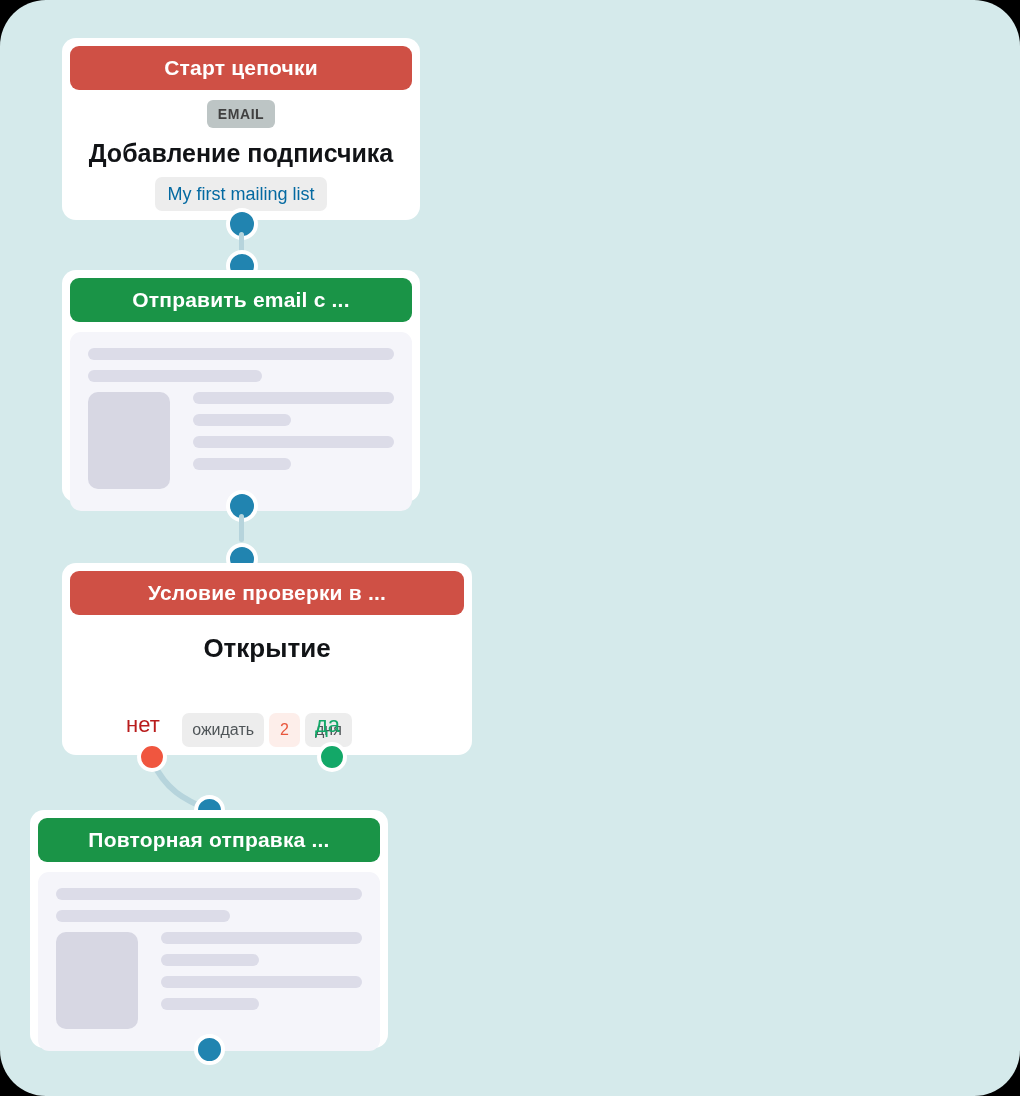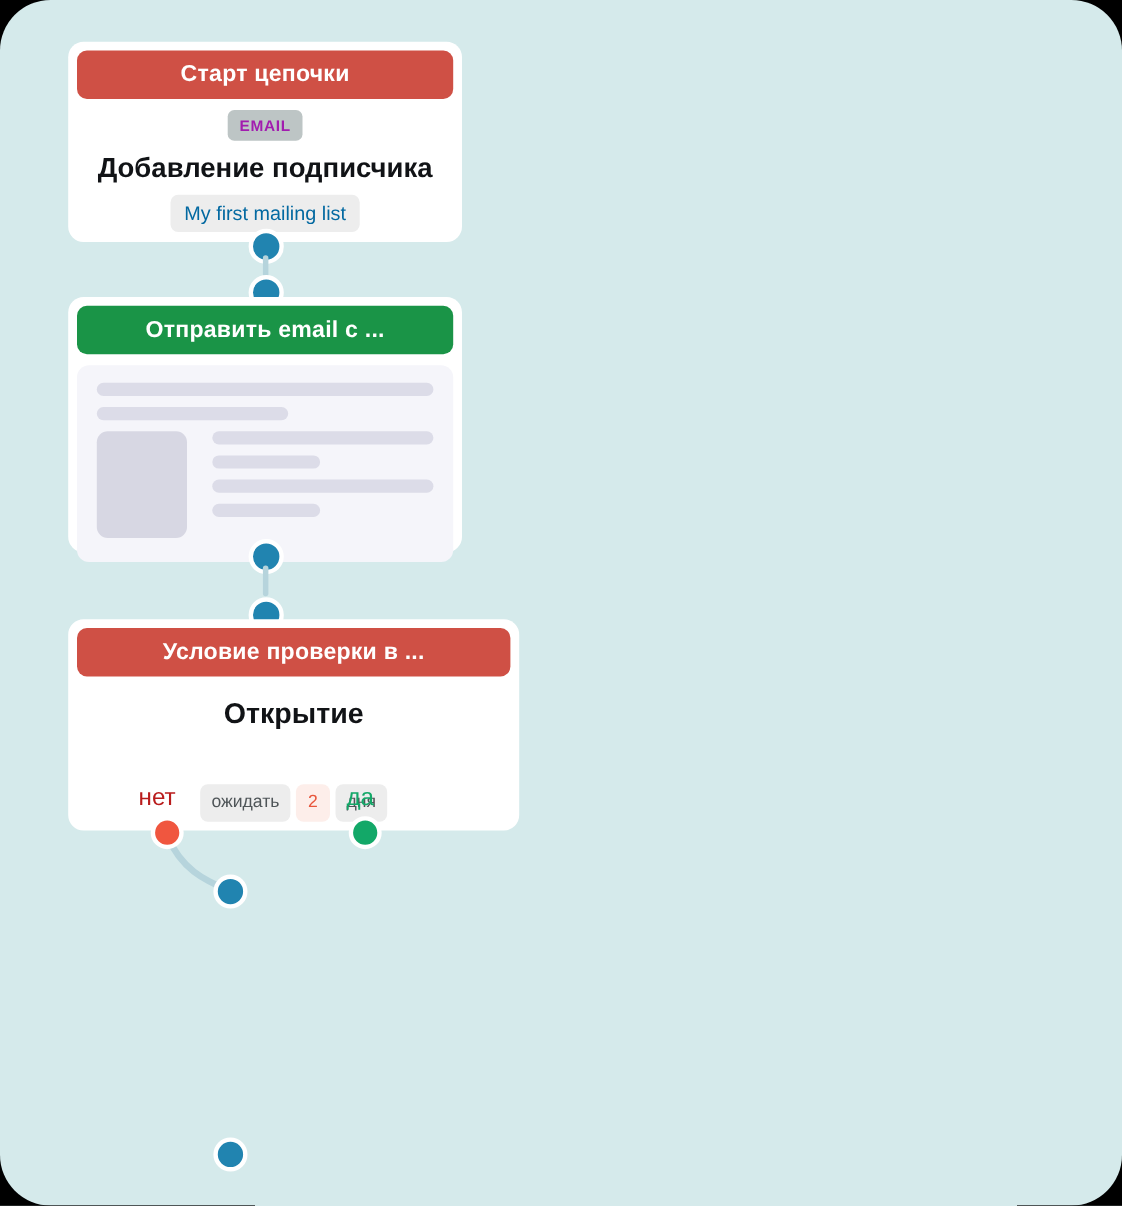--- a/index.html
+++ b/index.html
@@ -56,21 +56,21 @@
   .badge {
     display: inline-block;
     border-radius: 6px;
     font-size: 15px;
     line-height: 1;
     padding: 7px 10px;
     box-sizing: border-box;
   }
   .badge-email {
     background: #bdc5c5;
-    color: #a21caf;
+    color: #404040;
     font-weight: bold;
     font-size: 14px;
     letter-spacing: 0.6px;
     padding: 7px 11px;
   }
   .start-title {
     font-size: 25px;
     font-weight: bold;
     color: #111316;
     margin: 11px 0 9px 0;
@@ -238,16 +238,34 @@
 
   <svg class="curve" style="left:0px; top:0px; width:1020px; height:1096px;">
     <path d="M 152 760 C 165 790, 185 800, 209 810" stroke="#b6d4dc" stroke-width="6" fill="none" stroke-linecap="round"></path>
   </svg>
 
   <div class="dot dot-red" style="left:137px; top:742px; width:30px; height:30px;"></div>
   <div class="dot dot-green" style="left:317px; top:742px; width:30px; height:30px;"></div>
 
   <div class="dot dot-blue" style="left:194px; top:795px; width:31px; height:31px;"></div>
 
+  <div class="card" style="left:30px; top:810px; width:358px; height:238px;">
+    <div class="card-header hdr-green">
+      <span>Повторная отправка ...</span>
+    </div>
+    <div class="email-body">
+      <div class="sk-line" style="width:100%;"></div>
+      <div class="sk-line" style="width:57%;"></div>
+      <div class="email-row">
+        <div class="sk-img" style="width:82px; height:97px; margin-right:23px;"></div>
+        <div class="sk-col">
+          <div class="sk-line" style="width:100%;"></div>
+          <div class="sk-line" style="width:49%;"></div>
+          <div class="sk-line" style="width:100%;"></div>
+          <div class="sk-line" style="width:49%;"></div>
+        </div>
+      </div>
+    </div>
+  </div>
 
   <div class="dot dot-blue" style="left:194px; top:1034px; width:31px; height:31px;"></div>
 
 </div>
 
 </body></html>

